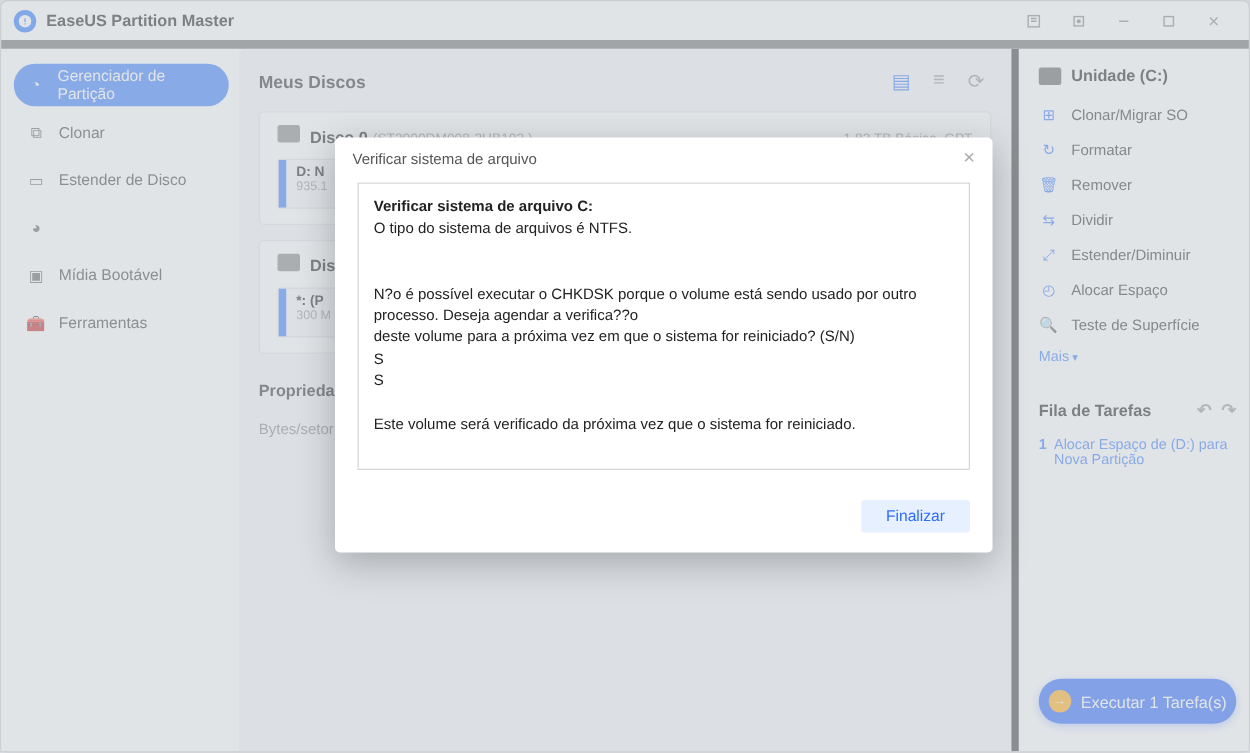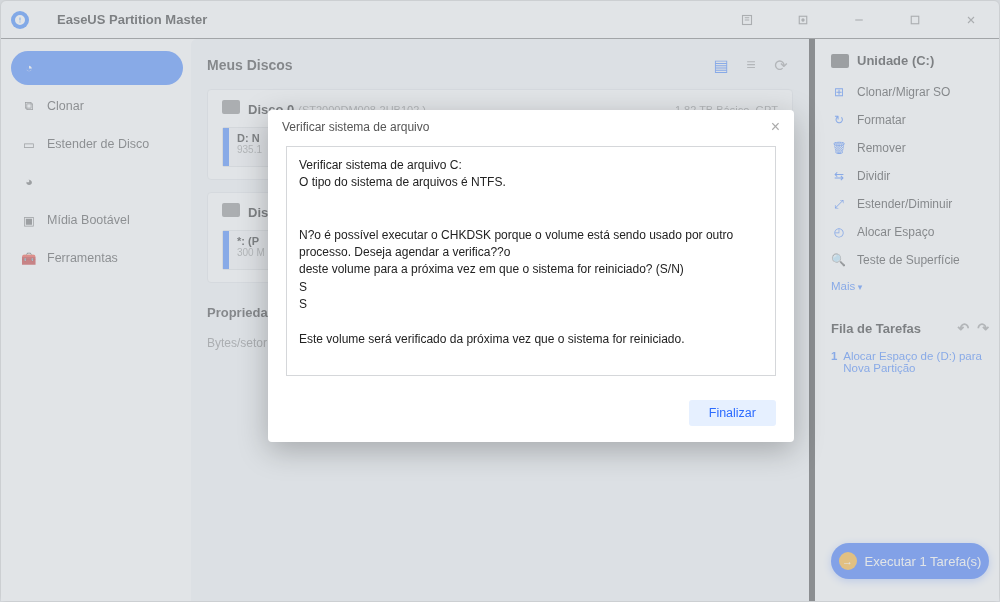--- a/index.html
+++ b/index.html
@@ -1,18 +1,18 @@
 <!DOCTYPE html>
 <html><head>
 <meta charset="utf-8">
 <style>
 * { margin: 0; padding: 0; box-sizing: border-box; font-family: "Segoe UI", Arial, sans-serif; }
 body { background: #e8e9eb; width: 1000px; height: 602px; overflow: hidden; position: relative; }
 .window { position: absolute; inset: 0; background: #fff; border: 1px solid #d0d0d0; border-radius: 6px; box-shadow: 0 4px 20px rgba(0,0,0,.15); display: flex; flex-direction: column; }
-.titlebar { height: 38px; display: flex; align-items: center; padding: 12px 10px; border-bottom: 1px solid #737373; gap: 20px;}
+.titlebar { height: 38px; display: flex; align-items: center; padding: 12px 10px; border-bottom: 7px solid #737373;}
 .titlebar .logo { width: 18px; height: 18px; border-radius: 50%; background: #2d7cff; display: inline-flex; align-items: center; justify-content: center; margin-right: 8px;}
 .titlebar .logo svg{width:12px;height:12px;fill:#fff;}
 .titlebar .title { font-size: 13px; font-weight: 600; color: #222; }
 .titlebar .spacer { flex: 1; }
 .winicon { width: 36px; height: 36px; display:flex; align-items:center; justify-content:center; color:#888; font-size:14px;}
 .winicon svg{width:12px;height:12px;stroke:#888;stroke-width:1.5;fill:none;}
 .main { flex:1; display:flex; overflow:hidden;}
 .sidebar { width: 190px; background: #fff; padding: 10px 0 10px 8px; }
 .navitem { height: 34px; display:flex; align-items:center; padding: 0 10px; border-radius: 17px; font-size: 12.5px; color:#444; margin:2px 8px 4px 2px; cursor:pointer; }
 .navitem .nicon{ width:16px; height:16px; margin-right:10px; display:flex; align-items:center; justify-content:center; color:#666;}
@@ -52,21 +52,21 @@
 .task{ display:flex; font-size:11.5px; color:#3b7eff; margin-top:14px;}
 .task .num{ width:18px; font-weight:600;}
 .execbtn{ margin-top:auto; margin-bottom:12px; background:#2d6cff; color:#fff; border:none; border-radius:18px; height:36px; display:flex; align-items:center; justify-content:center; font-size:13px; cursor:pointer; box-shadow:0 2px 8px rgba(45,108,255,.4);}
 .execbtn .circ{ width:18px;height:18px;border-radius:50%; background:#ffb020; margin-right:8px; display:flex; align-items:center; justify-content:center; color:#fff; font-size:11px;}
 .overlay{ position:absolute; inset:0; background:rgba(200,205,212,.55);}
 .dialog{ position:absolute; left:268px; top:110px; width:526px; background:#fff; border-radius:4px; box-shadow:0 8px 30px rgba(0,0,0,.25);}
 .dlg-header{ height:34px; display:flex; align-items:center; padding:0 14px; font-size:12px; color:#555;}
 .dlg-header .dclose{ margin-left:auto; color:#aaa; font-size:16px; cursor:pointer;}
 .dlg-body{ padding:2px 18px 14px 18px;}
 .textbox{ border:1px solid #d5d7da; height:230px; padding:10px 12px; font-size:12px; color:#222; overflow:auto; line-height:1.45;}
-.textbox b{ font-weight:400;}
+.textbox b{ font-weight:700;}
 .dlg-footer{ display:flex; justify-content:flex-end; padding:10px 18px 16px 18px;}
 .finalbtn{ background:#e6f0ff; color:#2d6cff; border:none; padding:6px 20px; border-radius:3px; font-size:12.5px; cursor:pointer;}
 </style>
 </head>
 <body>
 
 <div class="window">
   <div class="titlebar">
     <span class="logo">
         <svg viewBox="0 0 24 24">
@@ -101,20 +101,21 @@
         <svg viewBox="0 0 16 16">
           <path d="M4 4l8 8M12 4l-8 8"></path>
         </svg>
       </span>
   </div>
 
   <div class="main">
     <div class="sidebar">
       <div class="navitem active">
         <span class="nicon">◔</span>
+        <span>Gerenciador de Partição</span>
       </div>
       <div class="navitem">
         <span class="nicon">⧉</span>
         <span>Clonar</span>
       </div>
       <div class="navitem">
         <span class="nicon">▭</span>
         <span>Estender de Disco</span>
       </div>
       <div class="navitem">

